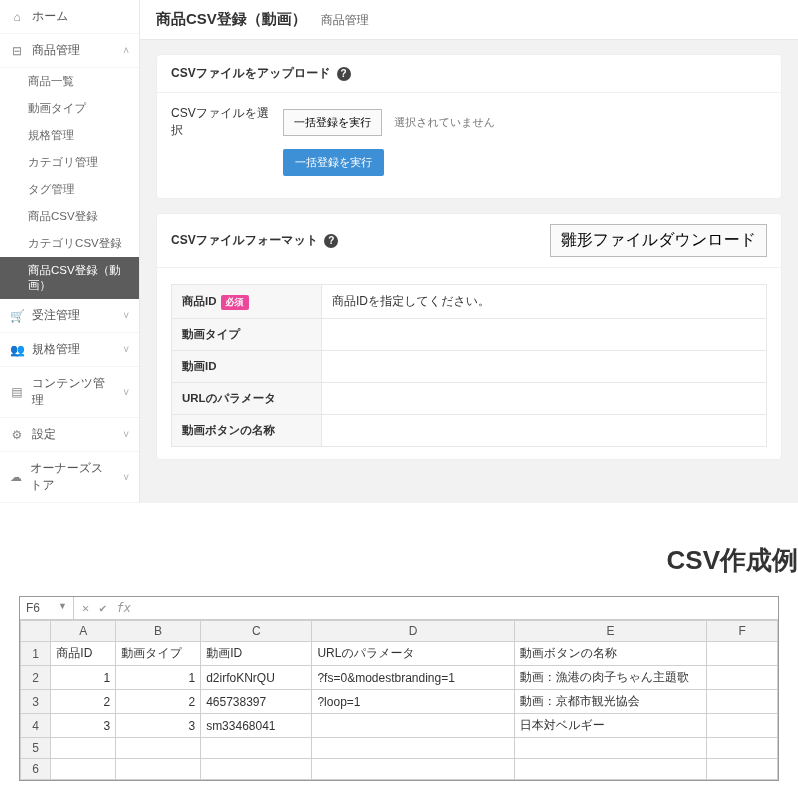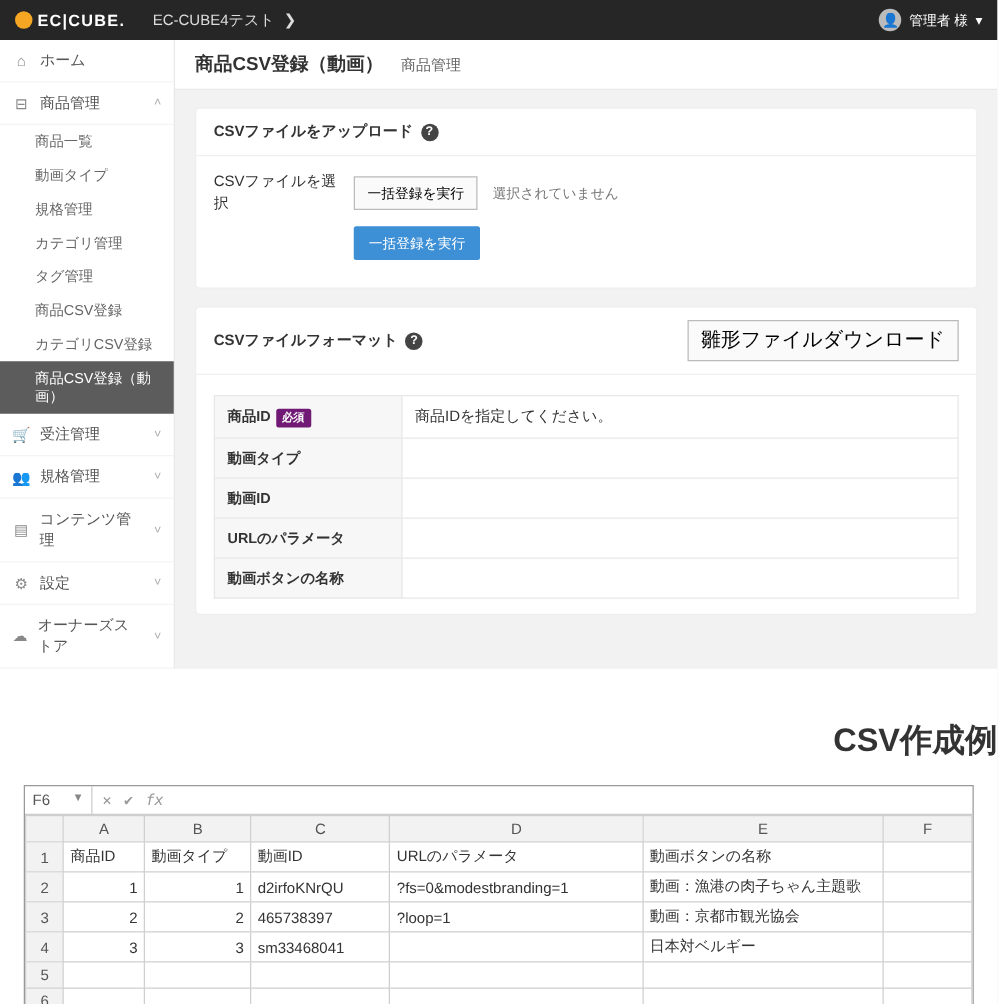--- a/index.html
+++ b/index.html
@@ -37,21 +37,21 @@
     .form-label { width: 100px; font-size: 12px; }
     .file-btn { border: 1px solid #bbb; padding: 5px 10px; background: #fafafa; font-size: 11px; cursor: pointer; }
     .file-note { color: #777; font-size: 11px; }
     .exec-btn { display: inline-block; padding: 6px 12px; background: #3d8fd6; color: #fff; border: none; font-size: 11px; cursor: pointer; border-radius: 2px; }
 
     .panel-h .dl-btn { margin-left: auto; border: 1px solid #bbb; padding: 5px 10px; background: #fafafa; font-size: 16px; cursor: pointer; }
 
     table.fmt { width: 100%; border-collapse: collapse; margin-top: 4px; font-size: 12px; }
     table.fmt td { border: 1px solid #e7e7e7; padding: 8px 10px; }
     table.fmt td.lbl { background: #f7f7f7; width: 150px; font-weight: bold; font-size: 11.5px; }
-    .badge-req { display: inline-block; background: #701a75; color: #fff; font-size: 9px; padding: 1px 5px; border-radius: 2px; margin-left: 4px; }
+    .badge-req { display: inline-block; background: #ec4899; color: #fff; font-size: 9px; padding: 1px 5px; border-radius: 2px; margin-left: 4px; }
 
     
     .example-title { text-align: right; font-size: 26px; margin: 40px 0 18px; padding-left: 24px; }
     .sheet-wrap { width: 760px; margin: 0 auto; border: 1px solid #999; }
     .sheet-fx { display: flex; align-items: center; border-bottom: 1px solid #ccc; }
     .sheet-cellname { width: 54px; border-right: 1px solid #ccc; padding: 4px 6px; display:flex; align-items:flex-start; gap:4px; font-family: sans-serif; color:#555;}
     .sheet-cellname .dd { margin-left:auto; color:#888; font-size:9px;}
     .sheet-fxbar { flex:1; padding: 4px 8px; display:flex; align-items:center; gap:10px; color:#888; }
     .sheet-fxbar .btn { color:#999; font-family: monospace; }
     table.sheet { border-collapse: collapse; width: 100%; font-size: 12px; table-layout: fixed; }
@@ -60,35 +60,20 @@
     table.sheet th.rowhead { width: 30px; background:#f2f2f2; text-align:center; }
     table.sheet .corner { background:#f2f2f2; width:30px; }
     col.a{width:64px}col.b{width:84px}col.c{width:110px}col.d{width:200px}col.e{width:190px}col.f{width:70px}
     .num { text-align: right; }
   </style>
 </head>
 <body>
 
 <div class="app">
 
-  <div class="topbar">
-    <div class="logo">
-      <span class="logo-mark"></span>
-      <span>EC|CUBE.</span>
-    </div>
-    <div class="site-name">
-      <span>EC-CUBE4テスト</span>
-      <span class="chev">❯</span>
-    </div>
-    <div class="user-area">
-      <span class="avatar">👤</span>
-      <span>管理者 様</span>
-      <span>▾</span>
-    </div>
-  </div>
 
   <div class="body">
 
     <div class="sidebar">
       <div class="sb-item">
         <span class="ic">⌂</span>
         <span>ホーム</span>
       </div>
       <div class="sb-item">
         <span class="ic">⊟</span>

